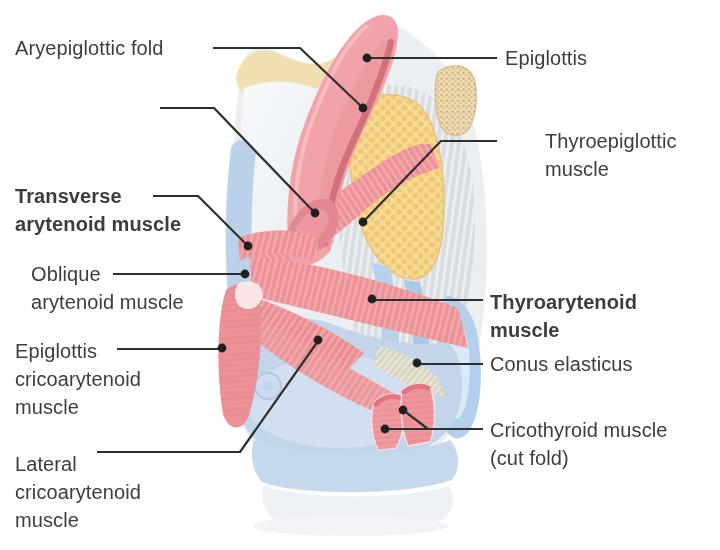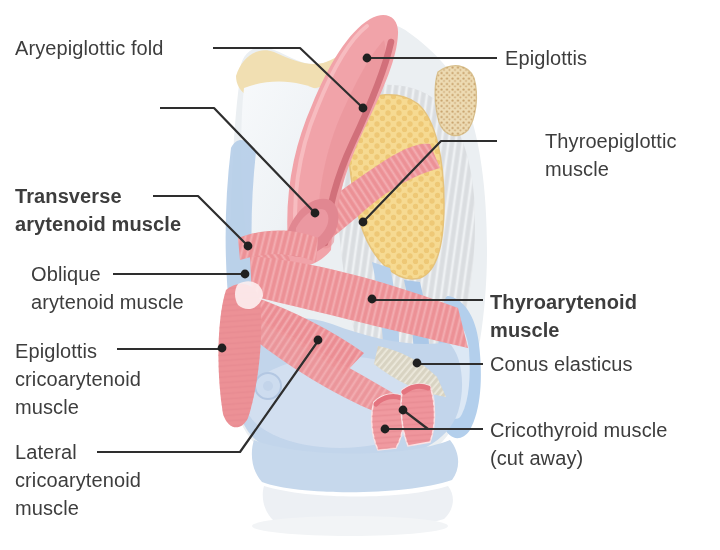--- a/index.html
+++ b/index.html
@@ -231,26 +231,26 @@
   </svg>
 
   <div class="label" style="left:15px;top:34px;">Aryepiglottic fold</div>
   <div class="label" style="left:15px;top:182px;font-weight:bold;">Transverse
 arytenoid muscle</div>
   <div class="label" style="left:15px;top:260px;margin-left:16px;">Oblique
 arytenoid muscle</div>
   <div class="label" style="left:15px;top:337px;">Epiglottis
 cricoarytenoid
 muscle</div>
-  <div class="label" style="left:15px;top:438px;">Lateral
+  <div class="label" style="left:15px;top:450px;">Lateral
 cricoarytenoid
 muscle</div>
 
   <div class="label" style="left:505px;top:44px;">Epiglottis</div>
   <div class="label" style="left:505px;top:127px;margin-left:40px;">Thyroepiglottic
 muscle</div>
   <div class="label" style="left:490px;top:288px;font-weight:bold;">Thyroarytenoid
 muscle</div>
   <div class="label" style="left:490px;top:350px;">Conus elasticus</div>
   <div class="label" style="left:490px;top:416px;">Cricothyroid muscle
-(cut away)</div>
+(cut fold)</div>
 
 </div>
 
 </body></html>

